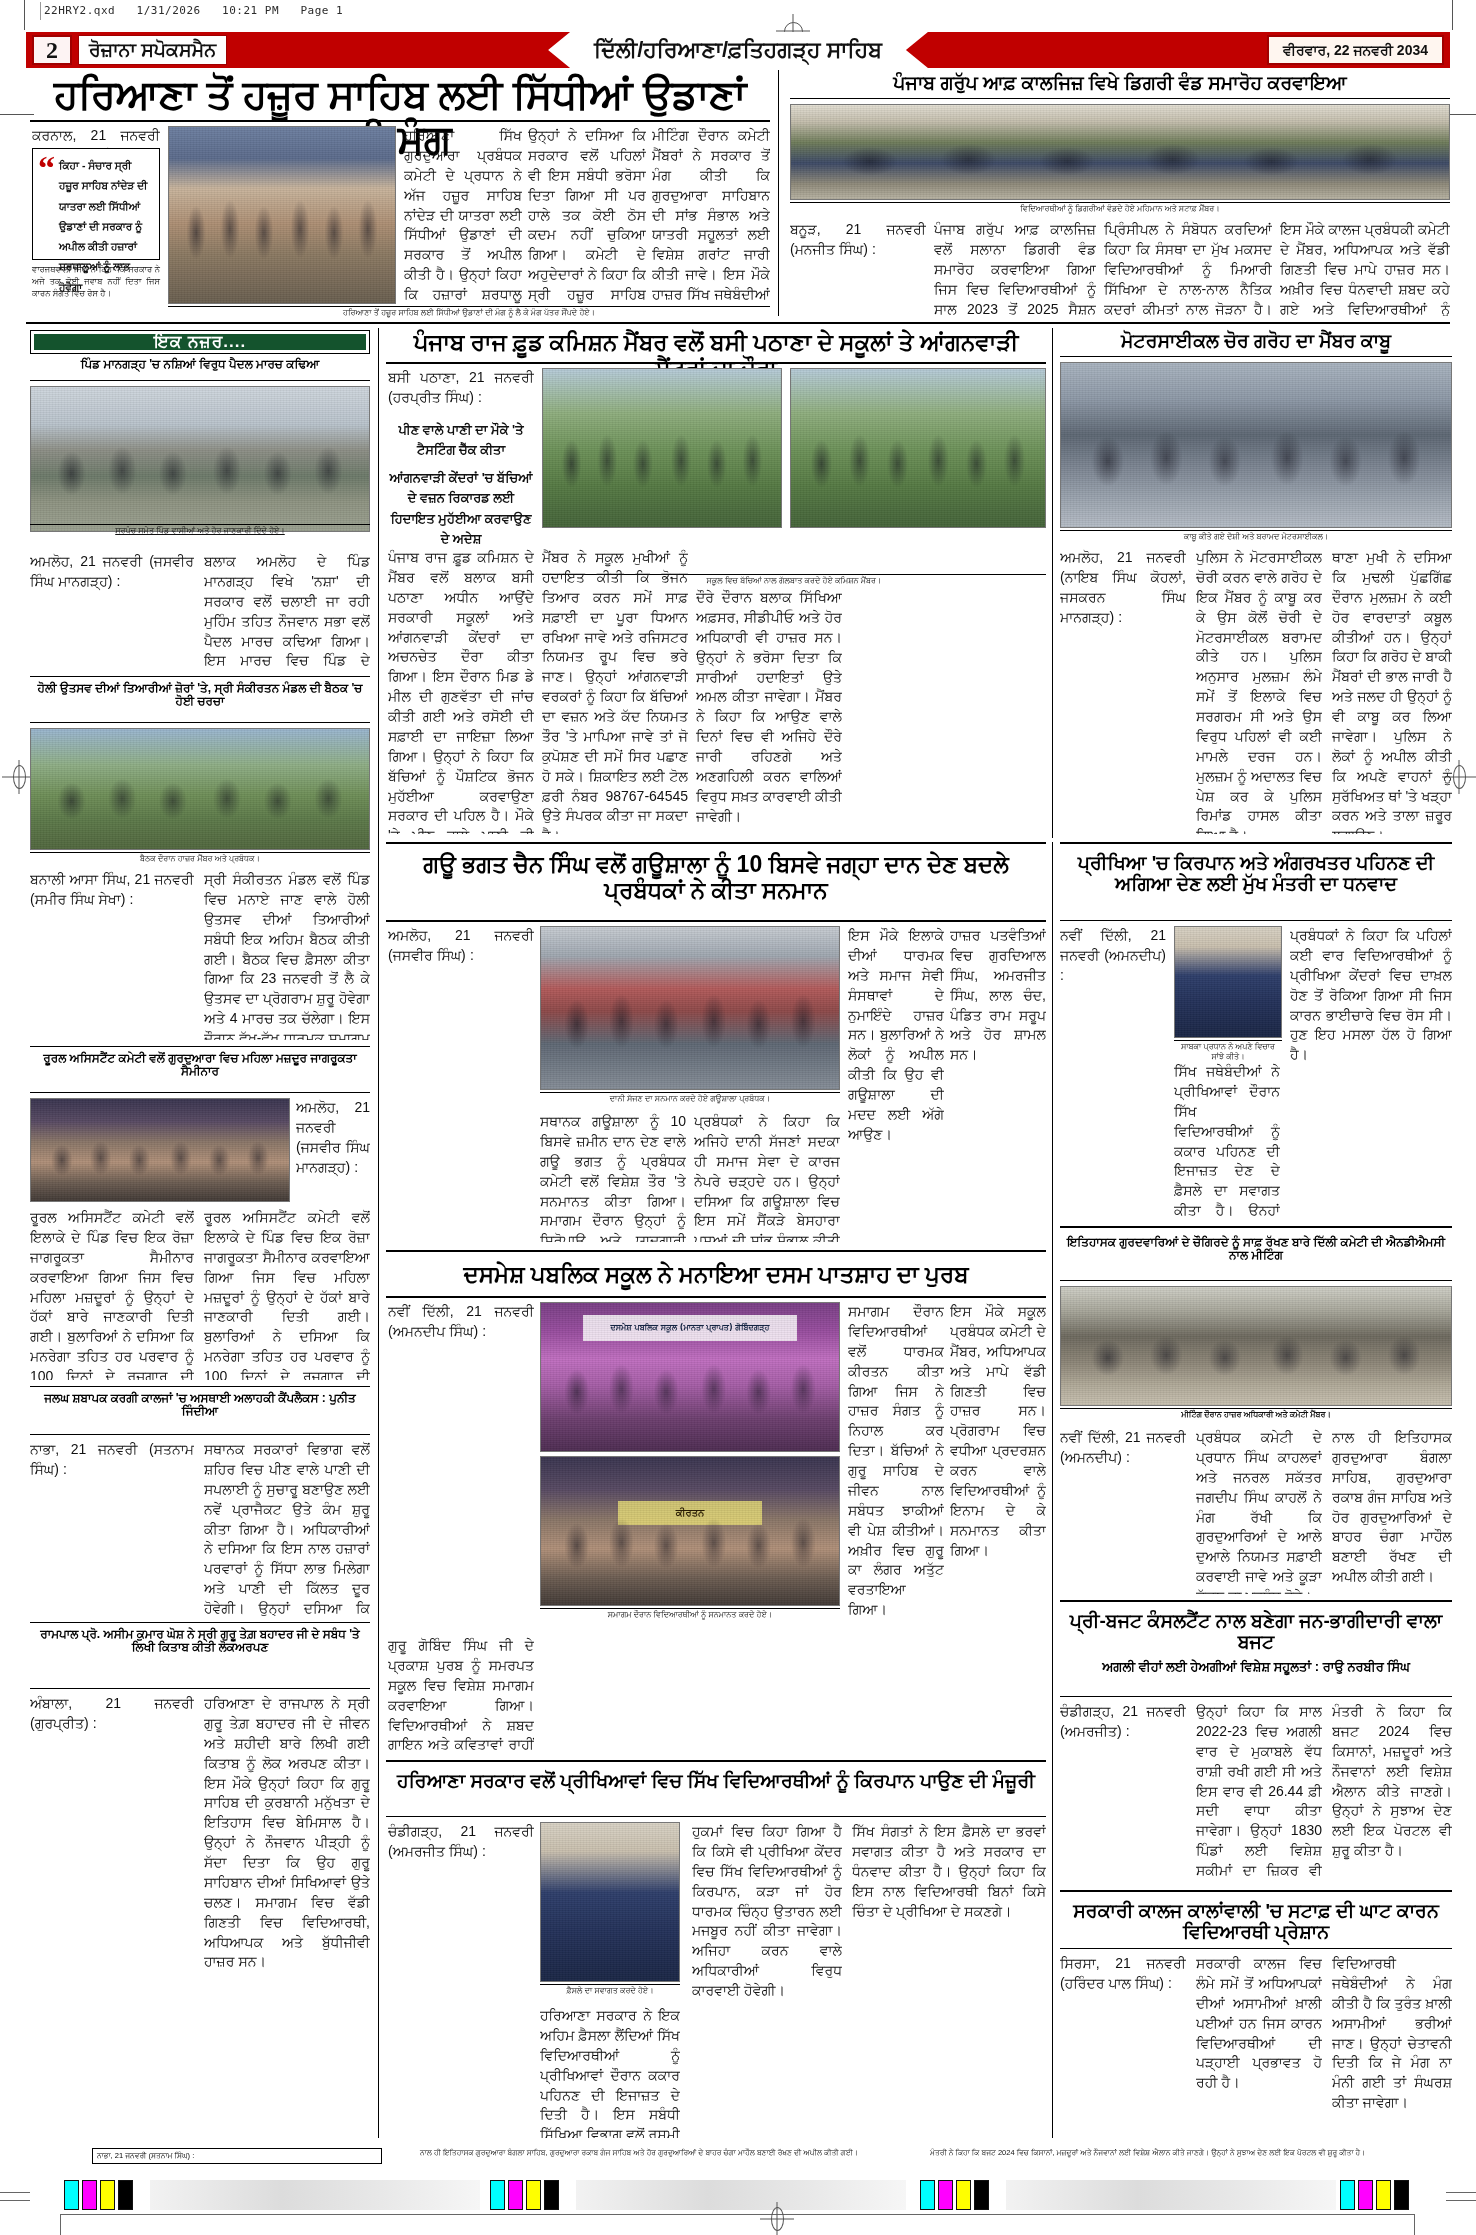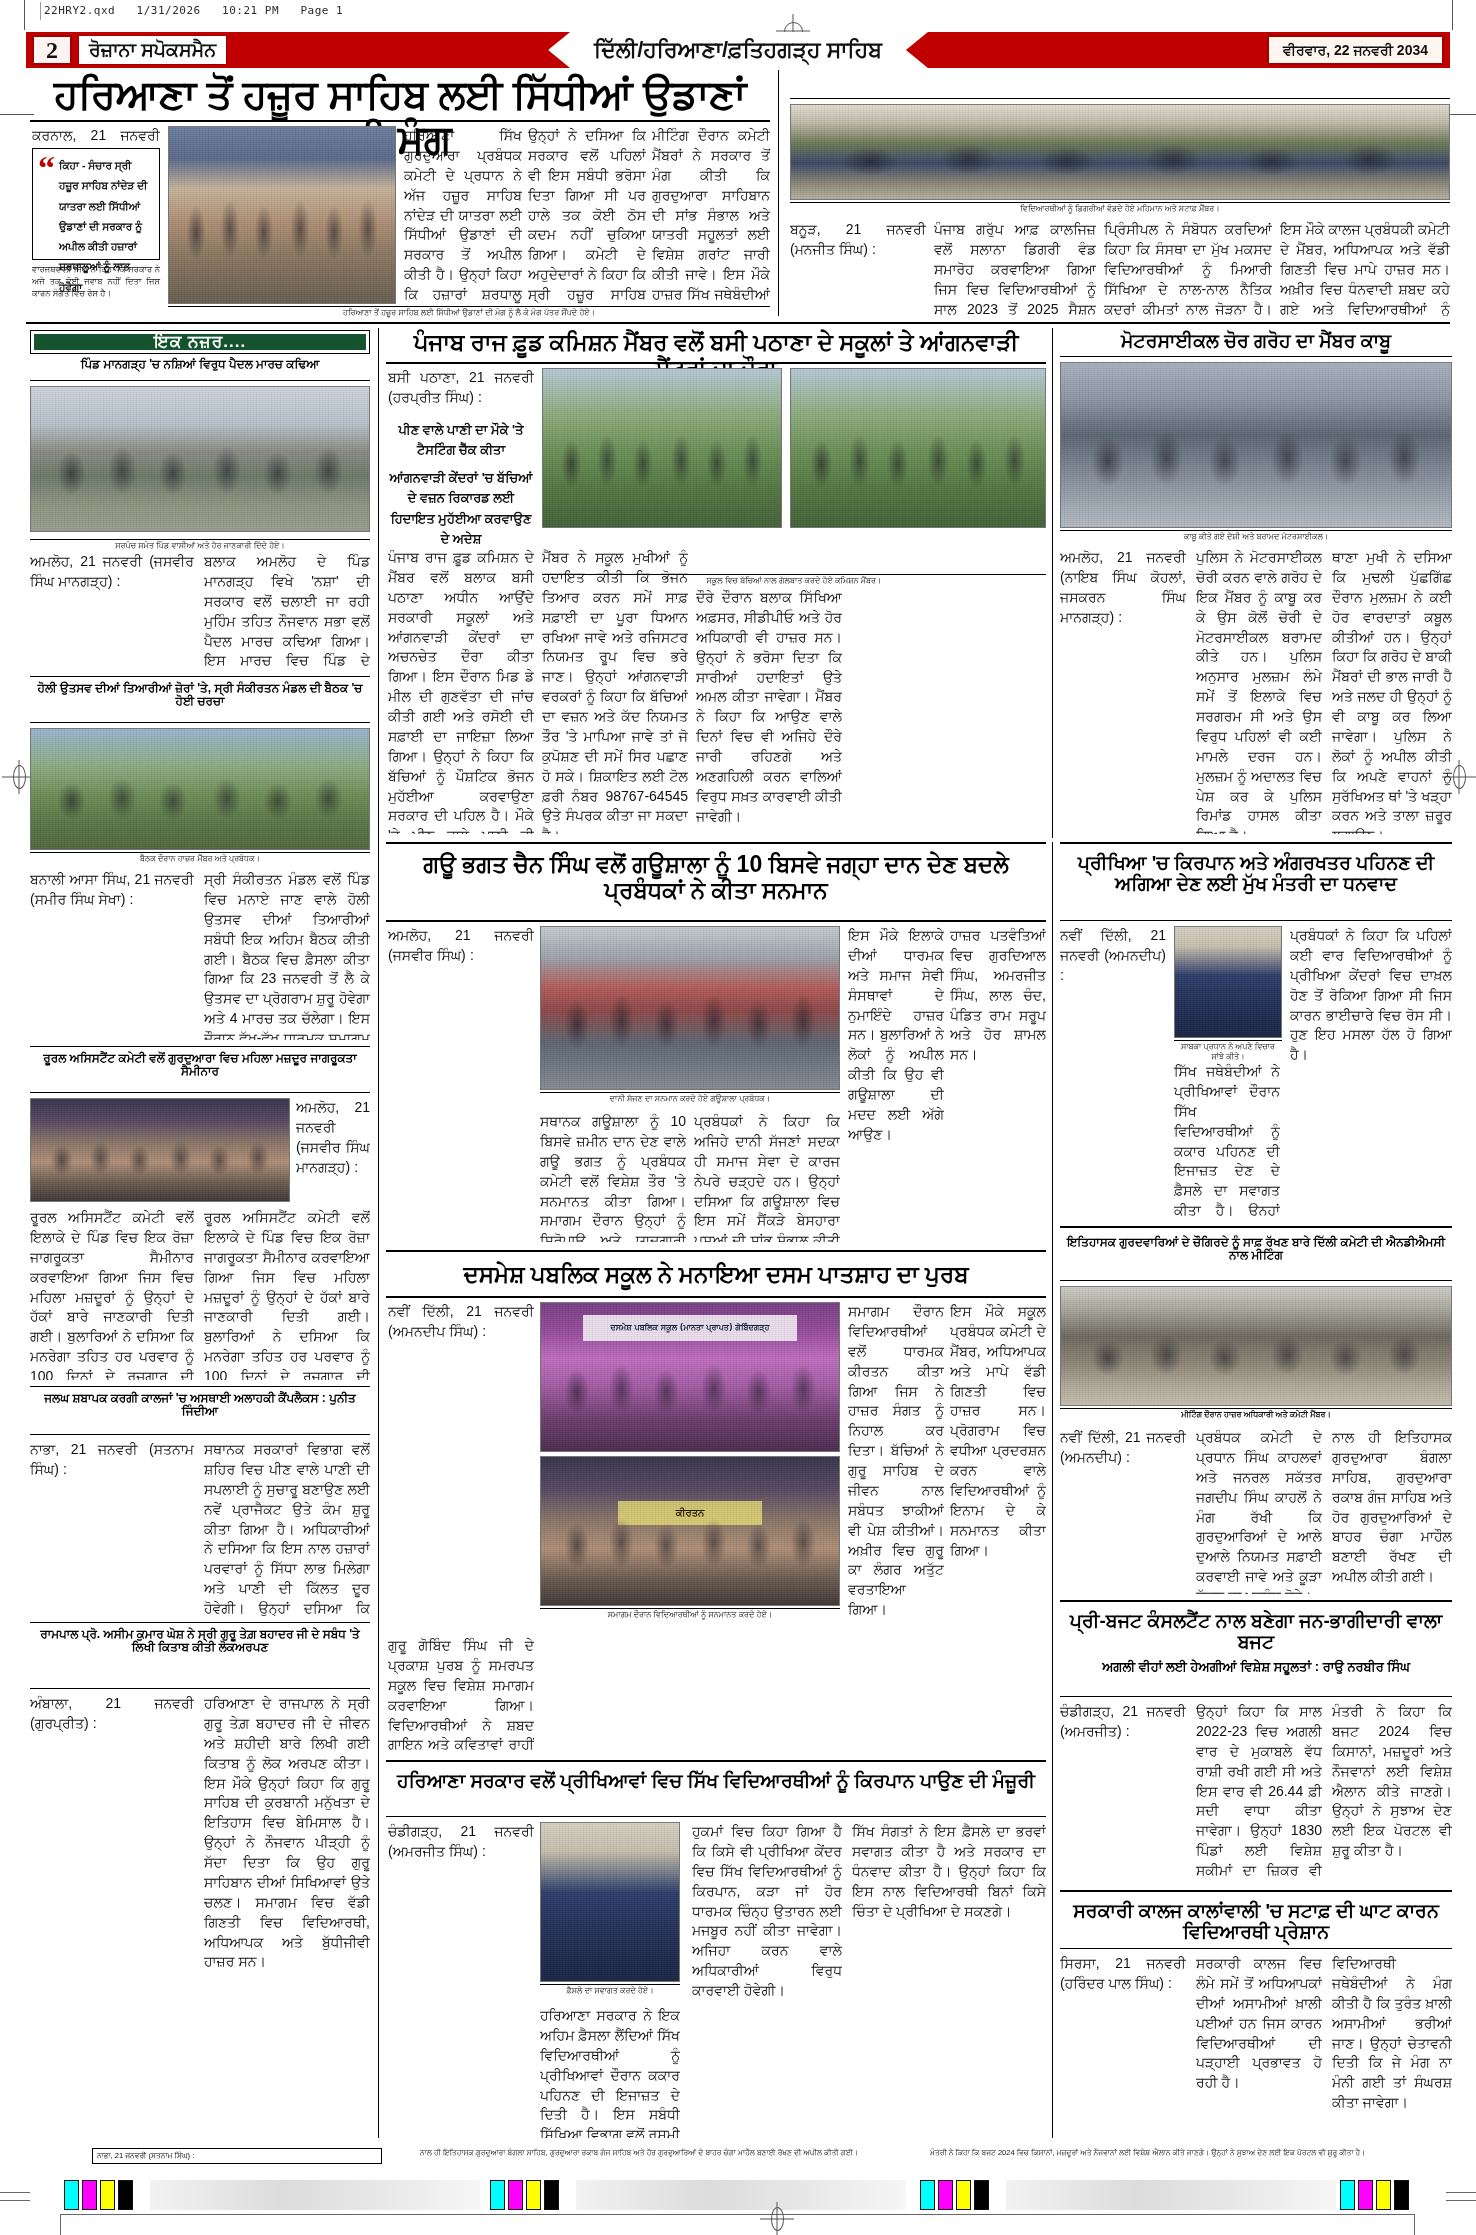--- a/index.html
+++ b/index.html
@@ -246,20 +246,21 @@
   </div>
 
   <div class="body-txt" style="position:absolute; left:404px; top:126px; width:118px; height:178px;">ਹਰਿਆਣਾ ਸਿੱਖ ਗੁਰਦੁਆਰਾ ਪ੍ਰਬੰਧਕ ਕਮੇਟੀ ਦੇ ਪ੍ਰਧਾਨ ਨੇ ਅੱਜ ਹਜ਼ੂਰ ਸਾਹਿਬ ਨਾਂਦੇੜ ਦੀ ਯਾਤਰਾ ਲਈ ਸਿੱਧੀਆਂ ਉਡਾਣਾਂ ਦੀ ਸਰਕਾਰ ਤੋਂ ਅਪੀਲ ਕੀਤੀ ਹੈ। ਉਨ੍ਹਾਂ ਕਿਹਾ ਕਿ ਹਜ਼ਾਰਾਂ ਸ਼ਰਧਾਲੂ ਹਰ ਸਾਲ ਹਜ਼ੂਰ ਸਾਹਿਬ ਜਾਂਦੇ ਹਨ ਪਰ ਸਿੱਧੀ ਹਵਾਈ ਸੇਵਾ ਨਾ ਹੋਣ ਕਾਰਨ ਉਨ੍ਹਾਂ ਨੂੰ ਲੰਮਾ ਸਫ਼ਰ ਰੇਲ ਅਤੇ ਸੜਕ ਰਾਹੀਂ ਤੈਅ ਕਰਨਾ ਪੈਂਦਾ ਹੈ। ਉਨ੍ਹਾਂ ਦਸਿਆ ਕਿ ਇਸ ਸਬੰਧੀ ਕੇਂਦਰੀ ਸ਼ਹਿਰੀ ਹਵਾਬਾਜ਼ੀ ਮੰਤਰਾਲੇ ਨੂੰ ਇਕ ਮੰਗ ਪੱਤਰ ਸੌਂਪਿਆ ਗਿਆ ਹੈ ਜਿਸ ਵਿਚ ਕਰਨਾਲ ਅਤੇ ਹਿਸਾਰ ਹਵਾਈ ਅੱਡੇ ਤੋਂ ਨਾਂਦੇੜ ਲਈ ਸਿੱਧੀ ਉਡਾਣ ਸ਼ੁਰੂ ਕਰਨ ਦੀ ਮੰਗ ਰੱਖੀ ਗਈ ਹੈ।</div>
   <div class="body-txt" style="position:absolute; left:528px; top:126px; width:118px; height:178px;">ਉਨ੍ਹਾਂ ਨੇ ਦਸਿਆ ਕਿ ਸਰਕਾਰ ਵਲੋਂ ਪਹਿਲਾਂ ਵੀ ਇਸ ਸਬੰਧੀ ਭਰੋਸਾ ਦਿਤਾ ਗਿਆ ਸੀ ਪਰ ਹਾਲੇ ਤਕ ਕੋਈ ਠੋਸ ਕਦਮ ਨਹੀਂ ਚੁਕਿਆ ਗਿਆ। ਕਮੇਟੀ ਦੇ ਅਹੁਦੇਦਾਰਾਂ ਨੇ ਕਿਹਾ ਕਿ ਸ੍ਰੀ ਹਜ਼ੂਰ ਸਾਹਿਬ ਸਿੱਖ ਕੌਮ ਦੇ ਪੰਜ ਤਖ਼ਤਾਂ ਵਿਚੋਂ ਇਕ ਹੈ ਅਤੇ ਇਥੇ ਸ਼ਰਧਾਲੂਆਂ ਦੀ ਵੱਡੀ ਗਿਣਤੀ ਪਹੁੰਚਦੀ ਹੈ। ਹਵਾਈ ਸੇਵਾ ਸ਼ੁਰੂ ਹੋਣ ਨਾਲ ਬਜ਼ੁਰਗ ਸ਼ਰਧਾਲੂਆਂ ਨੂੰ ਵੱਡੀ ਰਾਹਤ ਮਿਲੇਗੀ। ਉਨ੍ਹਾਂ ਇਹ ਵੀ ਕਿਹਾ ਕਿ ਇਸ ਨਾਲ ਸੈਰ-ਸਪਾਟਾ ਅਤੇ ਵਪਾਰ ਨੂੰ ਵੀ ਹੁਲਾਰਾ ਮਿਲੇਗਾ।</div>
   <div class="body-txt" style="position:absolute; left:652px; top:126px; width:118px; height:178px;">ਮੀਟਿੰਗ ਦੌਰਾਨ ਕਮੇਟੀ ਮੈਂਬਰਾਂ ਨੇ ਸਰਕਾਰ ਤੋਂ ਮੰਗ ਕੀਤੀ ਕਿ ਗੁਰਦੁਆਰਾ ਸਾਹਿਬਾਨ ਦੀ ਸਾਂਭ ਸੰਭਾਲ ਅਤੇ ਯਾਤਰੀ ਸਹੂਲਤਾਂ ਲਈ ਵਿਸ਼ੇਸ਼ ਗਰਾਂਟ ਜਾਰੀ ਕੀਤੀ ਜਾਵੇ। ਇਸ ਮੌਕੇ ਹਾਜ਼ਰ ਸਿੱਖ ਜਥੇਬੰਦੀਆਂ ਦੇ ਨੁਮਾਇੰਦਿਆਂ ਨੇ ਵੀ ਇਸ ਮੰਗ ਦੀ ਹਮਾਇਤ ਕੀਤੀ। ਉਨ੍ਹਾਂ ਕਿਹਾ ਕਿ ਸੰਗਤਾਂ ਦੀ ਸਹੂਲਤ ਲਈ ਰੇਲ ਗੱਡੀਆਂ ਦੀ ਗਿਣਤੀ ਵੀ ਵਧਾਈ ਜਾਵੇ ਅਤੇ ਨਾਂਦੇੜ ਜਾਣ ਵਾਲੀਆਂ ਗੱਡੀਆਂ ਵਿਚ ਵਾਧੂ ਡੱਬੇ ਲਗਾਏ ਜਾਣ ਤਾਂ ਜੋ ਯਾਤਰਾ ਸੁਖਾਲੀ ਹੋ ਸਕੇ।</div>
 
   <div class="caption" style="position:absolute; left:168px; top:306px; width:602px;">ਹਰਿਆਣਾ ਤੋਂ ਹਜ਼ੂਰ ਸਾਹਿਬ ਲਈ ਸਿੱਧੀਆਂ ਉਡਾਣਾਂ ਦੀ ਮੰਗ ਨੂੰ ਲੈ ਕੇ ਮੰਗ ਪੱਤਰ ਸੌਂਪਦੇ ਹੋਏ।</div>
 
   <div class="col-div" style="left:778px; top:70px; height:246px;"></div>
 
+  <div class="hd h-sub" style="position:absolute; left:790px; top:72px; width:660px;">ਪੰਜਾਬ ਗਰੁੱਪ ਆਫ਼ ਕਾਲਜਿਜ਼ ਵਿਖੇ ਡਿਗਰੀ ਵੰਡ ਸਮਾਰੋਹ ਕਰਵਾਇਆ</div>
   <div class="rule-thin" style="position:absolute; left:790px; top:98px; width:660px;"></div>
 
   <div class="photo ph-hall" style="left:790px; top:104px; width:660px; height:96px;">
     <div class="layer photo-figs"></div>
     <div class="layer photo-noise"></div>
   </div>
   <div class="caption" style="position:absolute; left:790px; top:202px; width:660px;">ਵਿਦਿਆਰਥੀਆਂ ਨੂੰ ਡਿਗਰੀਆਂ ਵੰਡਦੇ ਹੋਏ ਮਹਿਮਾਨ ਅਤੇ ਸਟਾਫ਼ ਮੈਂਬਰ।</div>
 
   <div class="body-txt" style="position:absolute; left:790px; top:220px; width:136px; height:96px;">ਬਨੂੜ, 21 ਜਨਵਰੀ (ਮਨਜੀਤ ਸਿੰਘ) :</div>
   <div class="body-txt" style="position:absolute; left:934px; top:220px; width:162px; height:96px;">ਪੰਜਾਬ ਗਰੁੱਪ ਆਫ਼ ਕਾਲਜਿਜ਼ ਵਲੋਂ ਸਲਾਨਾ ਡਿਗਰੀ ਵੰਡ ਸਮਾਰੋਹ ਕਰਵਾਇਆ ਗਿਆ ਜਿਸ ਵਿਚ ਵਿਦਿਆਰਥੀਆਂ ਨੂੰ ਸਾਲ 2023 ਤੋਂ 2025 ਸੈਸ਼ਨ ਦੀਆਂ ਡਿਗਰੀਆਂ ਪ੍ਰਦਾਨ ਕੀਤੀਆਂ ਗਈਆਂ। ਸਮਾਰੋਹ ਦੌਰਾਨ ਮੁੱਖ ਮਹਿਮਾਨ ਵਜੋਂ ਪਹੁੰਚੇ ਅਧਿਕਾਰੀਆਂ ਨੇ ਵਿਦਿਆਰਥੀਆਂ ਨੂੰ ਵਧਾਈ ਦਿਤੀ ਅਤੇ ਉਨ੍ਹਾਂ ਦੇ ਉਜਵਲ ਭਵਿੱਖ ਦੀ ਕਾਮਨਾ ਕੀਤੀ। ਇਸ ਮੌਕੇ ਵੱਖ-ਵੱਖ ਵਿਸ਼ਿਆਂ ਵਿਚ ਅੱਵਲ ਰਹਿਣ ਵਾਲੇ ਵਿਦਿਆਰਥੀਆਂ ਨੂੰ ਮੈਡਲ ਵੀ ਦਿਤੇ ਗਏ।</div>
@@ -271,21 +272,21 @@
   <div class="boxframe" style="left:30px; top:330px; width:340px; height:24px;"></div>
   <div class="blueband" style="left:34px; top:334px; width:332px; height:16px;">ਇਕ ਨਜ਼ਰ....</div>
 
   <div class="hd h-sm" style="position:absolute; left:30px; top:358px; width:340px;">ਪਿੰਡ ਮਾਨਗੜ੍ਹ 'ਚ ਨਸ਼ਿਆਂ ਵਿਰੁਧ ਪੈਦਲ ਮਾਰਚ ਕਢਿਆ</div>
   <div class="rule-thin" style="position:absolute; left:30px; top:380px; width:340px;"></div>
 
   <div class="photo ph-crowd" style="left:30px; top:386px; width:340px; height:146px;">
     <div class="layer photo-figs"></div>
     <div class="layer photo-noise"></div>
   </div>
-  <div class="caption" style="position:absolute; left:30px; top:539px; width:340px;">ਸਰਪੰਚ ਸਮੇਤ ਪਿੰਡ ਵਾਸੀਆਂ ਅਤੇ ਹੋਰ ਜਾਣਕਾਰੀ ਦਿੰਦੇ ਹੋਏ।</div>
+  <div class="caption" style="position:absolute; left:30px; top:524px; width:340px;text-decoration:underline;">ਸਰਪੰਚ ਸਮੇਤ ਪਿੰਡ ਵਾਸੀਆਂ ਅਤੇ ਹੋਰ ਜਾਣਕਾਰੀ ਦਿੰਦੇ ਹੋਏ।</div>
 
   <div class="body-txt" style="position:absolute; left:30px; top:552px; width:164px; height:118px;">ਅਮਲੋਹ, 21 ਜਨਵਰੀ (ਜਸਵੀਰ ਸਿੰਘ ਮਾਨਗੜ੍ਹ) :</div>
   <div class="body-txt" style="position:absolute; left:204px; top:552px; width:166px; height:118px;">ਬਲਾਕ ਅਮਲੋਹ ਦੇ ਪਿੰਡ ਮਾਨਗੜ੍ਹ ਵਿਖੇ 'ਨਸ਼ਾ' ਦੀ ਸਰਕਾਰ ਵਲੋਂ ਚਲਾਈ ਜਾ ਰਹੀ ਮੁਹਿੰਮ ਤਹਿਤ ਨੌਜਵਾਨ ਸਭਾ ਵਲੋਂ ਪੈਦਲ ਮਾਰਚ ਕਢਿਆ ਗਿਆ। ਇਸ ਮਾਰਚ ਵਿਚ ਪਿੰਡ ਦੇ ਸਰਪੰਚ, ਪੰਚਾਇਤ ਮੈਂਬਰ, ਨੌਜਵਾਨ, ਔਰਤਾਂ ਅਤੇ ਸਕੂਲੀ ਬੱਚਿਆਂ ਨੇ ਵੱਡੀ ਗਿਣਤੀ ਵਿਚ ਸ਼ਮੂਲੀਅਤ ਕੀਤੀ। ਮਾਰਚ ਦੌਰਾਨ ਨਸ਼ਿਆਂ ਵਿਰੁਧ ਨਾਅਰੇਬਾਜ਼ੀ ਕੀਤੀ ਗਈ ਅਤੇ ਲੋਕਾਂ ਨੂੰ ਜਾਗਰੂਕ ਕੀਤਾ ਗਿਆ ਕਿ ਉਹ ਅਪਣੇ ਬੱਚਿਆਂ ਨੂੰ ਨਸ਼ਿਆਂ ਤੋਂ ਦੂਰ ਰੱਖਣ। ਸਰਪੰਚ ਨੇ ਕਿਹਾ ਕਿ ਨਸ਼ਾ ਸਮਾਜ ਲਈ ਸੱਭ ਤੋਂ ਵੱਡਾ ਕੋੜ੍ਹ ਹੈ ਅਤੇ ਇਸ ਨੂੰ ਜੜ੍ਹੋਂ ਖ਼ਤਮ ਕਰਨ ਲਈ ਸਾਰਿਆਂ ਨੂੰ ਮਿਲ ਕੇ ਹੰਭਲਾ ਮਾਰਨਾ ਪਵੇਗਾ। ਇਸ ਮੌਕੇ ਬੁਲਾਰਿਆਂ ਨੇ ਕਿਹਾ ਕਿ ਪਿੰਡ ਪੱਧਰ 'ਤੇ ਕਮੇਟੀਆਂ ਬਣਾਈਆਂ ਜਾਣਗੀਆਂ ਜੋ ਨਸ਼ਾ ਵੇਚਣ ਵਾਲਿਆਂ ਦੀ ਜਾਣਕਾਰੀ ਪੁਲਿਸ ਨੂੰ ਦੇਣਗੀਆਂ।</div>
 
   <div class="rule-thin" style="position:absolute; left:30px; top:676px; width:340px;"></div>
   <div class="hd h-sm" style="position:absolute; left:30px; top:682px; width:340px;">ਹੋਲੀ ਉਤਸਵ ਦੀਆਂ ਤਿਆਰੀਆਂ ਜ਼ੋਰਾਂ 'ਤੇ, ਸ੍ਰੀ ਸੰਕੀਰਤਨ ਮੰਡਲ ਦੀ ਬੈਠਕ 'ਚ ਹੋਈ ਚਰਚਾ</div>
   <div class="rule-thin" style="position:absolute; left:30px; top:722px; width:340px;"></div>
 
   <div class="photo ph-outdoor" style="left:30px; top:728px; width:340px; height:122px;">
     <div class="layer photo-figs"></div>

